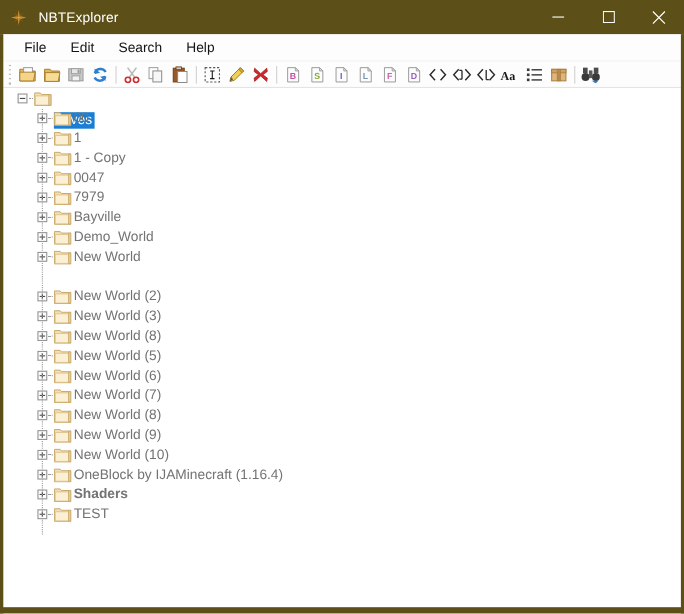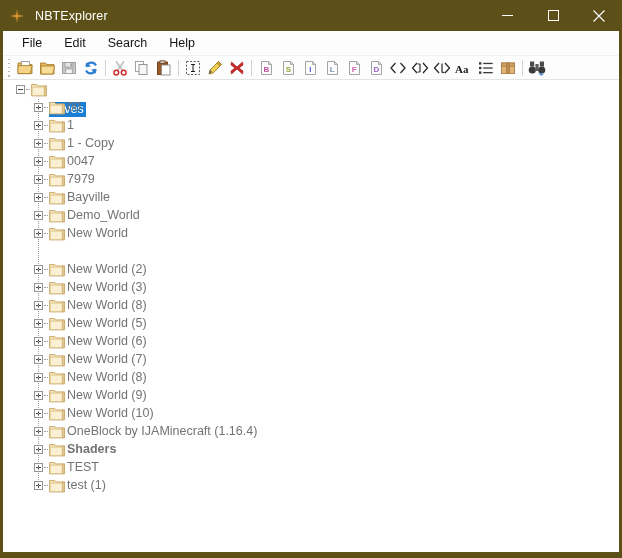--- a/index.html
+++ b/index.html
@@ -654,29 +654,19 @@
       <div class="tree-row" style="top: 378px; position: absolute; left: 0px; width: 100%;">
         <div class="tg-box plus" style="left: 31px; top: 4px;"></div>
         <div class="dots-h" style="left: 41px; top: 8px; width: 4px;"></div>
         <div class="folder-ico" style="left: 46px; top: 2px;"><svg width="16" height="14" viewBox="0 0 16 14">
             <path d="M0.5 1.5 h5.2 l1.1 1.4 H15.5 v10 H0.5 Z" fill="#f2dfb4" stroke="#c9a96a" stroke-width="0.9"></path>
             <path d="M1.2 4.2 h12.6 v8.3 H1.2 Z" fill="#fbf0d4" stroke="#d8bd83" stroke-width="0.7"></path>
             <path d="M13.3 3 h2.1 v9.6 h-2.1 Z" fill="#e4cb95" stroke="#c9a96a" stroke-width="0.7"></path>
           </svg></div>
         <div class="node-label" style="left: 64px;">TEST</div>
       </div>
-      <div class="tree-row" style="top: 396px; position: absolute; left: 0px; width: 100%;">
-        <div class="tg-box plus" style="left: 31px; top: 4px;"></div>
-        <div class="dots-h" style="left: 41px; top: 8px; width: 4px;"></div>
-        <div class="folder-ico" style="left: 46px; top: 2px;"><svg width="16" height="14" viewBox="0 0 16 14">
-            <path d="M0.5 1.5 h5.2 l1.1 1.4 H15.5 v10 H0.5 Z" fill="#f2dfb4" stroke="#c9a96a" stroke-width="0.9"></path>
-            <path d="M1.2 4.2 h12.6 v8.3 H1.2 Z" fill="#fbf0d4" stroke="#d8bd83" stroke-width="0.7"></path>
-            <path d="M13.3 3 h2.1 v9.6 h-2.1 Z" fill="#e4cb95" stroke="#c9a96a" stroke-width="0.7"></path>
-          </svg></div>
-        <div class="node-label" style="left: 64px;">test (1)</div>
-      </div>
       <div class="dots-v" style="left: 35px; top: 18px; height: 387px;"></div>
     </div>
 
   <div id="frame-left"></div>
   <div id="frame-right"></div>
   <div id="frame-bottom"></div>
 </div>
 
 </body></html>

